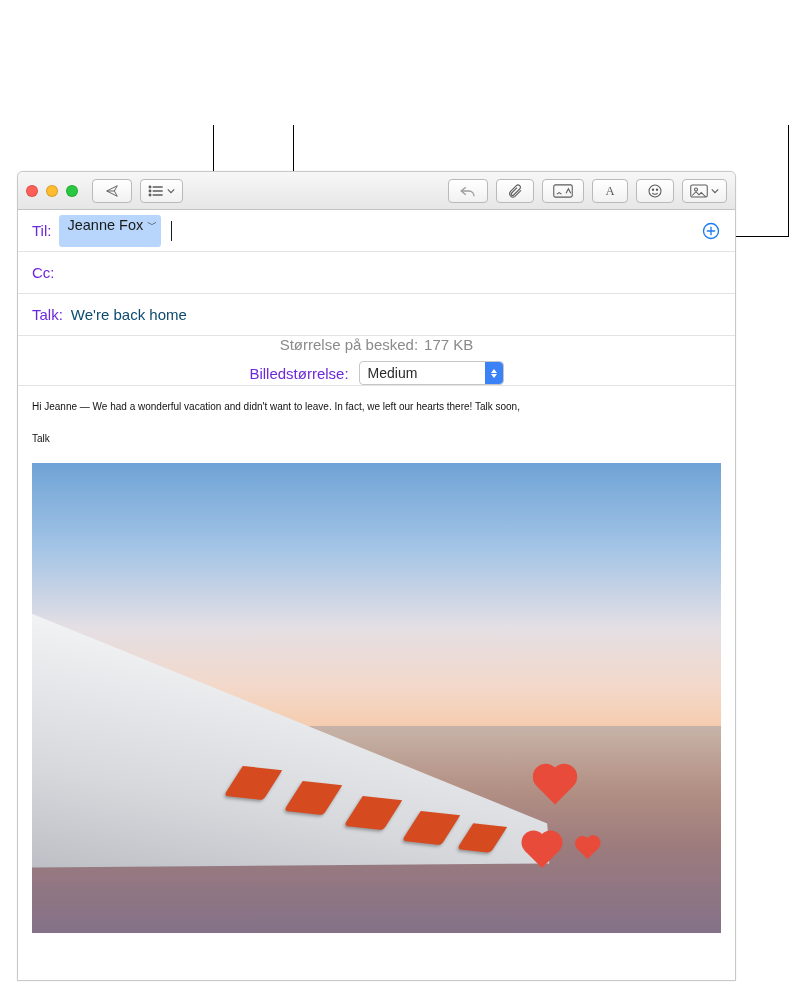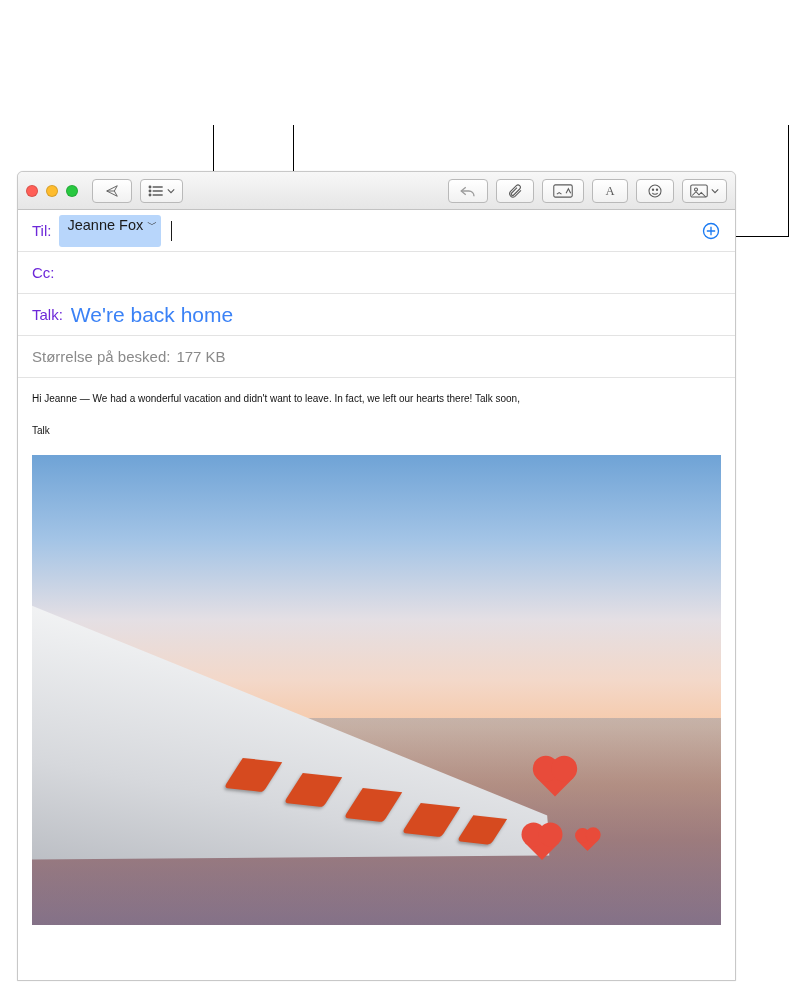--- a/index.html
+++ b/index.html
@@ -85,25 +85,25 @@
     width: 1px; height: 20px; background: #1b1b1b; margin-left: 2px;
   }
   .plusbtn {
     margin-left: auto;
     width: 20px; height: 20px;
     color: #1a7af2;
     display:flex; align-items:center; justify-content:center;
   }
   .subject-input {
     border: none; outline: none;
-    font-size: 21px; color: #3b82f6;
+    font-size: 15px; color: #0c4a6e;
     background: transparent;
     flex: 1;
   }
-  .sizerow { justify-content: space-between; }
+  .sizerow { justify-content: space-between; flex-direction: column; }
   .size-left { color: #8a8a8a; display:flex; gap:6px; }
   .size-right { display:flex; align-items:center; gap:10px; }
   .select {
     position: relative;
     height: 24px; width: 145px;
     border: 1px solid #c7c7c7;
     border-radius: 4px;
     background: #fff;
     display: flex; align-items: center;
     padding: 0 8px;
@@ -303,20 +303,30 @@
       <span class="flabel">Cc:</span>
     </div>
     <div class="frow">
       <span class="flabel">Talk:</span>
       <input class="subject-input" value="We're back home" style="">
     </div>
     <div class="frow sizerow">
       <div class="size-left">
         <span>Størrelse på besked:</span>
         <span>177 KB</span>
+      </div>
+      <div class="size-right">
+        <span class="flabel">Billedstørrelse:</span>
+        <div class="select">
+          <span>Medium</span>
+          <span class="cap">
+            <span class="tri up"></span>
+              <span class="tri down"></span>
+          </span>
+        </div>
       </div>
     </div>
   </div>
 
   <div class="body-area">
     <p>Hi Jeanne — We had a wonderful vacation and didn't want to leave. In fact, we left our hearts there! Talk soon,</p>
     <p>Talk</p>
     <div class="photo">
       <div class="sky"></div>
       <div class="sea"></div>

